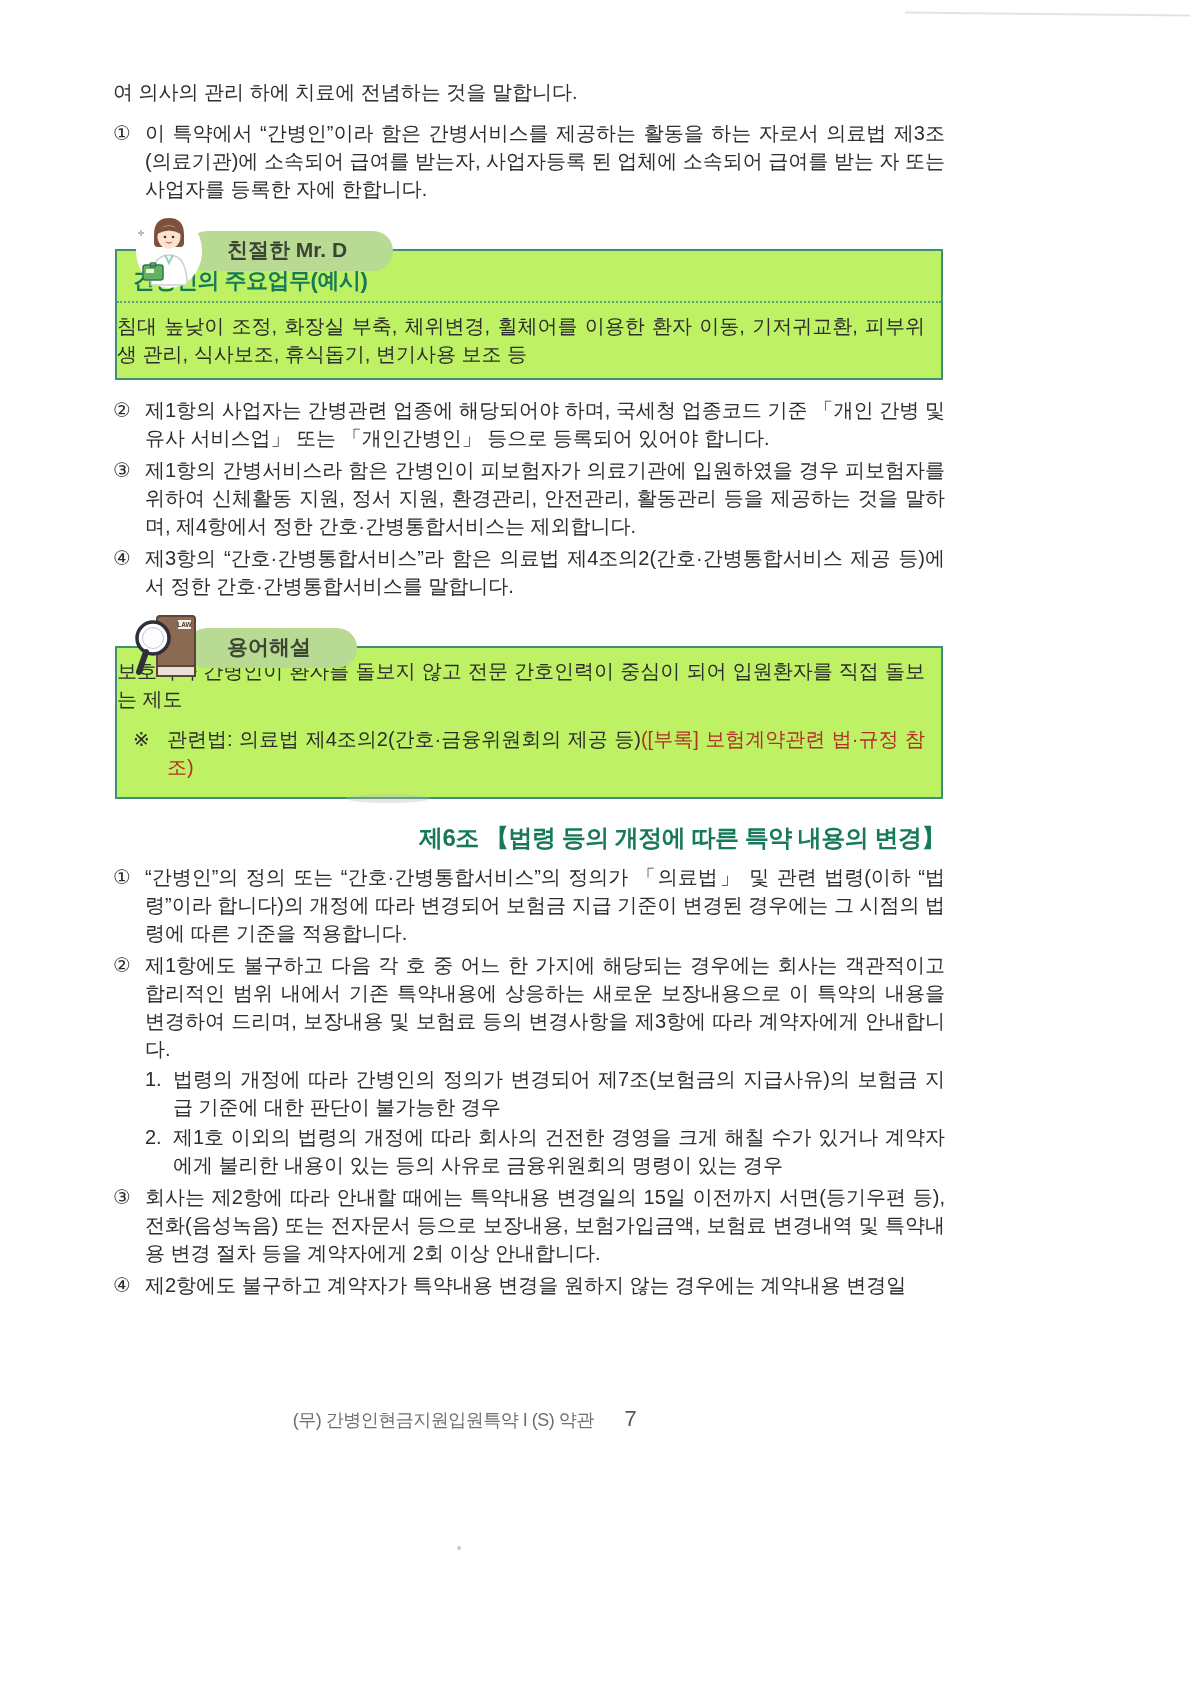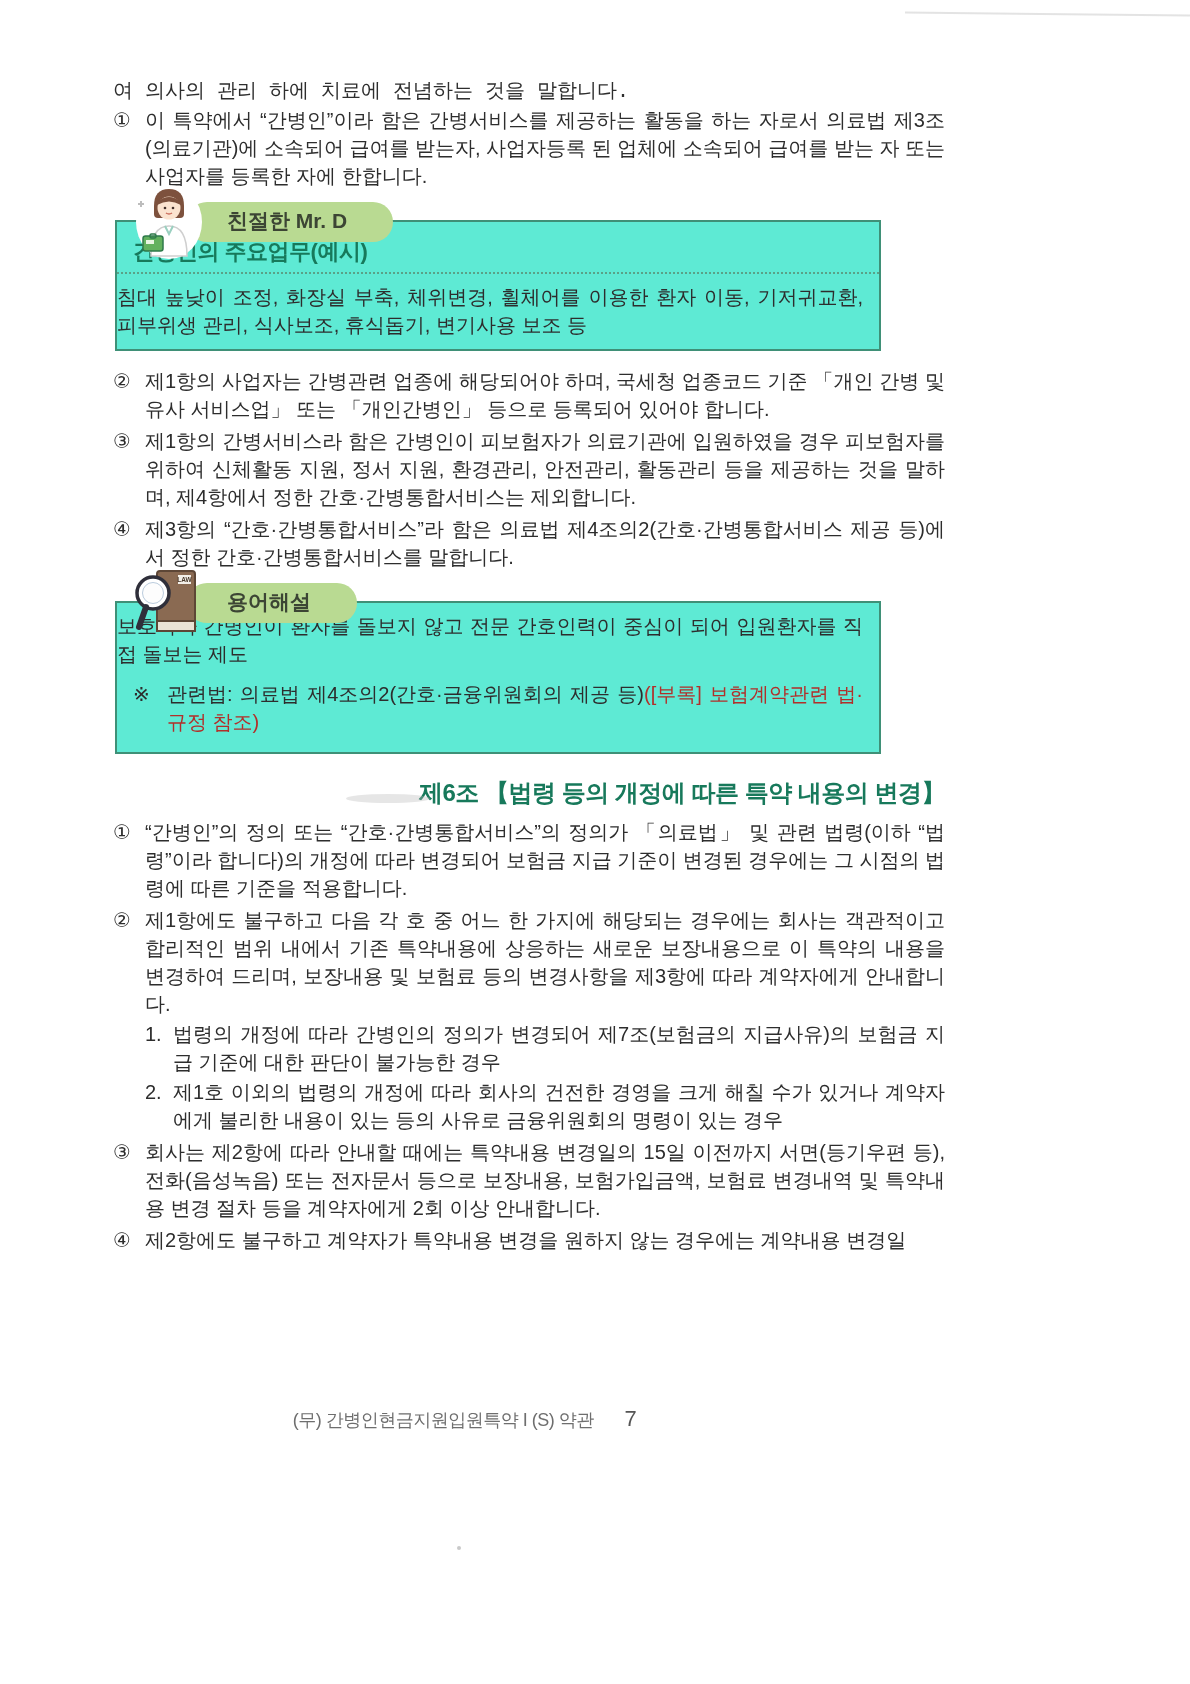--- a/index.html
+++ b/index.html
@@ -14,44 +14,44 @@
     overflow: hidden;
   }
   .content {
     position: absolute;
     top: 78px;
     left: 95px;
     width: 850px;
     font-size: 20px;
     line-height: 28px;
   }
-  .cont-line { margin: 0 0 0 18px; padding:0;font-family:Liberation Mono, monospace; }
+  .cont-line { margin: 0 0 13px 18px; padding:0; }
   .article-heading {
     margin: 26px 0 10px 0;
     font-size: 24px;
     line-height: 30px;
     font-weight: 700;
     color: #17795b;
     letter-spacing: -0.5px;
   }
   .clause { display: flex; margin: 0 0 4px 18px; }
   .clause-num { flex: 0 0 32px; }
   .clause-text { flex: 1; text-align: justify; }
   .subclause { display: flex; margin-top: 2px; }
   .subclause-num { flex: 0 0 28px; }
   .subclause-text { flex: 1; text-align: justify; }
 
   
   .infobox {
     position: relative;
     box-sizing: border-box;
-    margin: 30px 0 16px 20px;
-    width: 766px;
+    margin: 46px 0 16px 20px;
+    width: 828px;
     border: 2px solid #3f9077;
-    background: #5eead4;
+    background: #bef264;
   }
   .infobox-badge {
     position: absolute;
     top: -40px;
     left: 12px;
     display: flex;
     align-items: flex-start;
   }
   .badge-icon { position: relative; z-index: 2; width: 76px; height: 78px; }
   .badge-pill {

